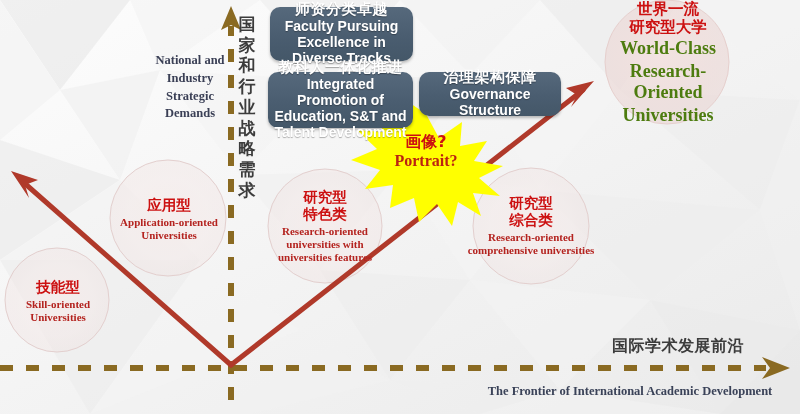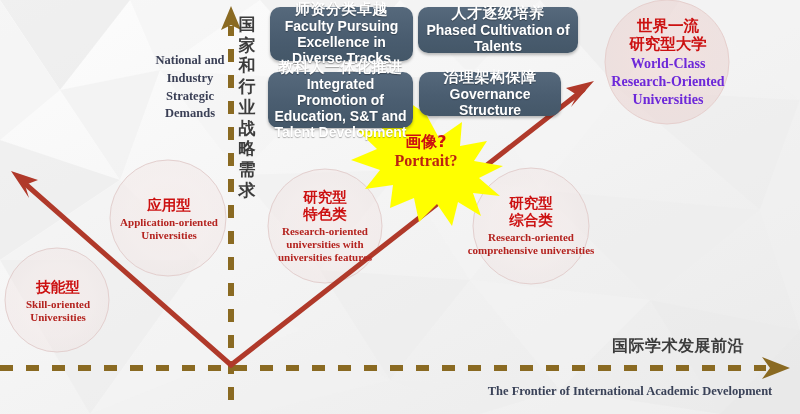--- a/index.html
+++ b/index.html
@@ -39,21 +39,21 @@
   .circ{position:absolute;display:flex;flex-direction:column;align-items:center;justify-content:center;text-align:center;box-sizing:border-box;}
   .circ .cn{
     font-family:"DejaVu Sans","Liberation Sans",sans-serif;
     font-weight:bold;font-size:14.5px;line-height:1.18;color:#cc1111;
   }
   .circ .en{
     font-family:"Liberation Serif",serif;font-weight:bold;
     font-size:11px;line-height:1.17;color:#b4231f;margin-top:2px;
   }
   .circ.big .cn{font-size:15.5px;}
-  .circ.big .en{font-size:14px;color:#6d28d9;}
+  .circ.big .en{font-size:18px;color:#4d7c0f;}
 
   
   #axis-y-cn{
     position:absolute;left:234px;top:14px;width:26px;
     font-family:"DejaVu Sans","Liberation Sans",sans-serif;
     font-weight:bold;font-size:17px;color:#3c3c3c;
     line-height:1.22;text-align:center;letter-spacing:0;
   }
   #axis-y-en{
     position:absolute;left:152px;top:52px;width:76px;
@@ -185,24 +185,20 @@
   <div id="axis-y-en">National and Industry Strategic Demands</div>
 
   <div id="axis-x-cn">国际学术发展前沿</div>
   <div id="axis-x-en">The Frontier of International Academic Development</div>
 
   <div class="box" style="left:270px;top:7px;width:143px;height:54px;">
     <span class="cn">师资分类卓越</span>
     <span class="en">Faculty Pursuing Excellence in Diverse Tracks</span>
   </div>
 
-  <div class="box" style="left:418px;top:7px;width:160px;height:46px;">
-    <span class="cn">人才逐级培养</span>
-    <span class="en">Phased Cultivation of Talents</span>
-  </div>
 
   <div class="box" style="left:419px;top:72px;width:142px;height:44px;">
     <span class="cn">治理架构保障</span>
     <span class="en">Governance Structure</span>
   </div>
 
   <div class="box" style="left:268px;top:72px;width:145px;height:56px;">
     <span class="cn">教科人一体化推进</span>
     <span class="en">Integrated Promotion of Education, S&amp;T and Talent Development</span>
   </div>

